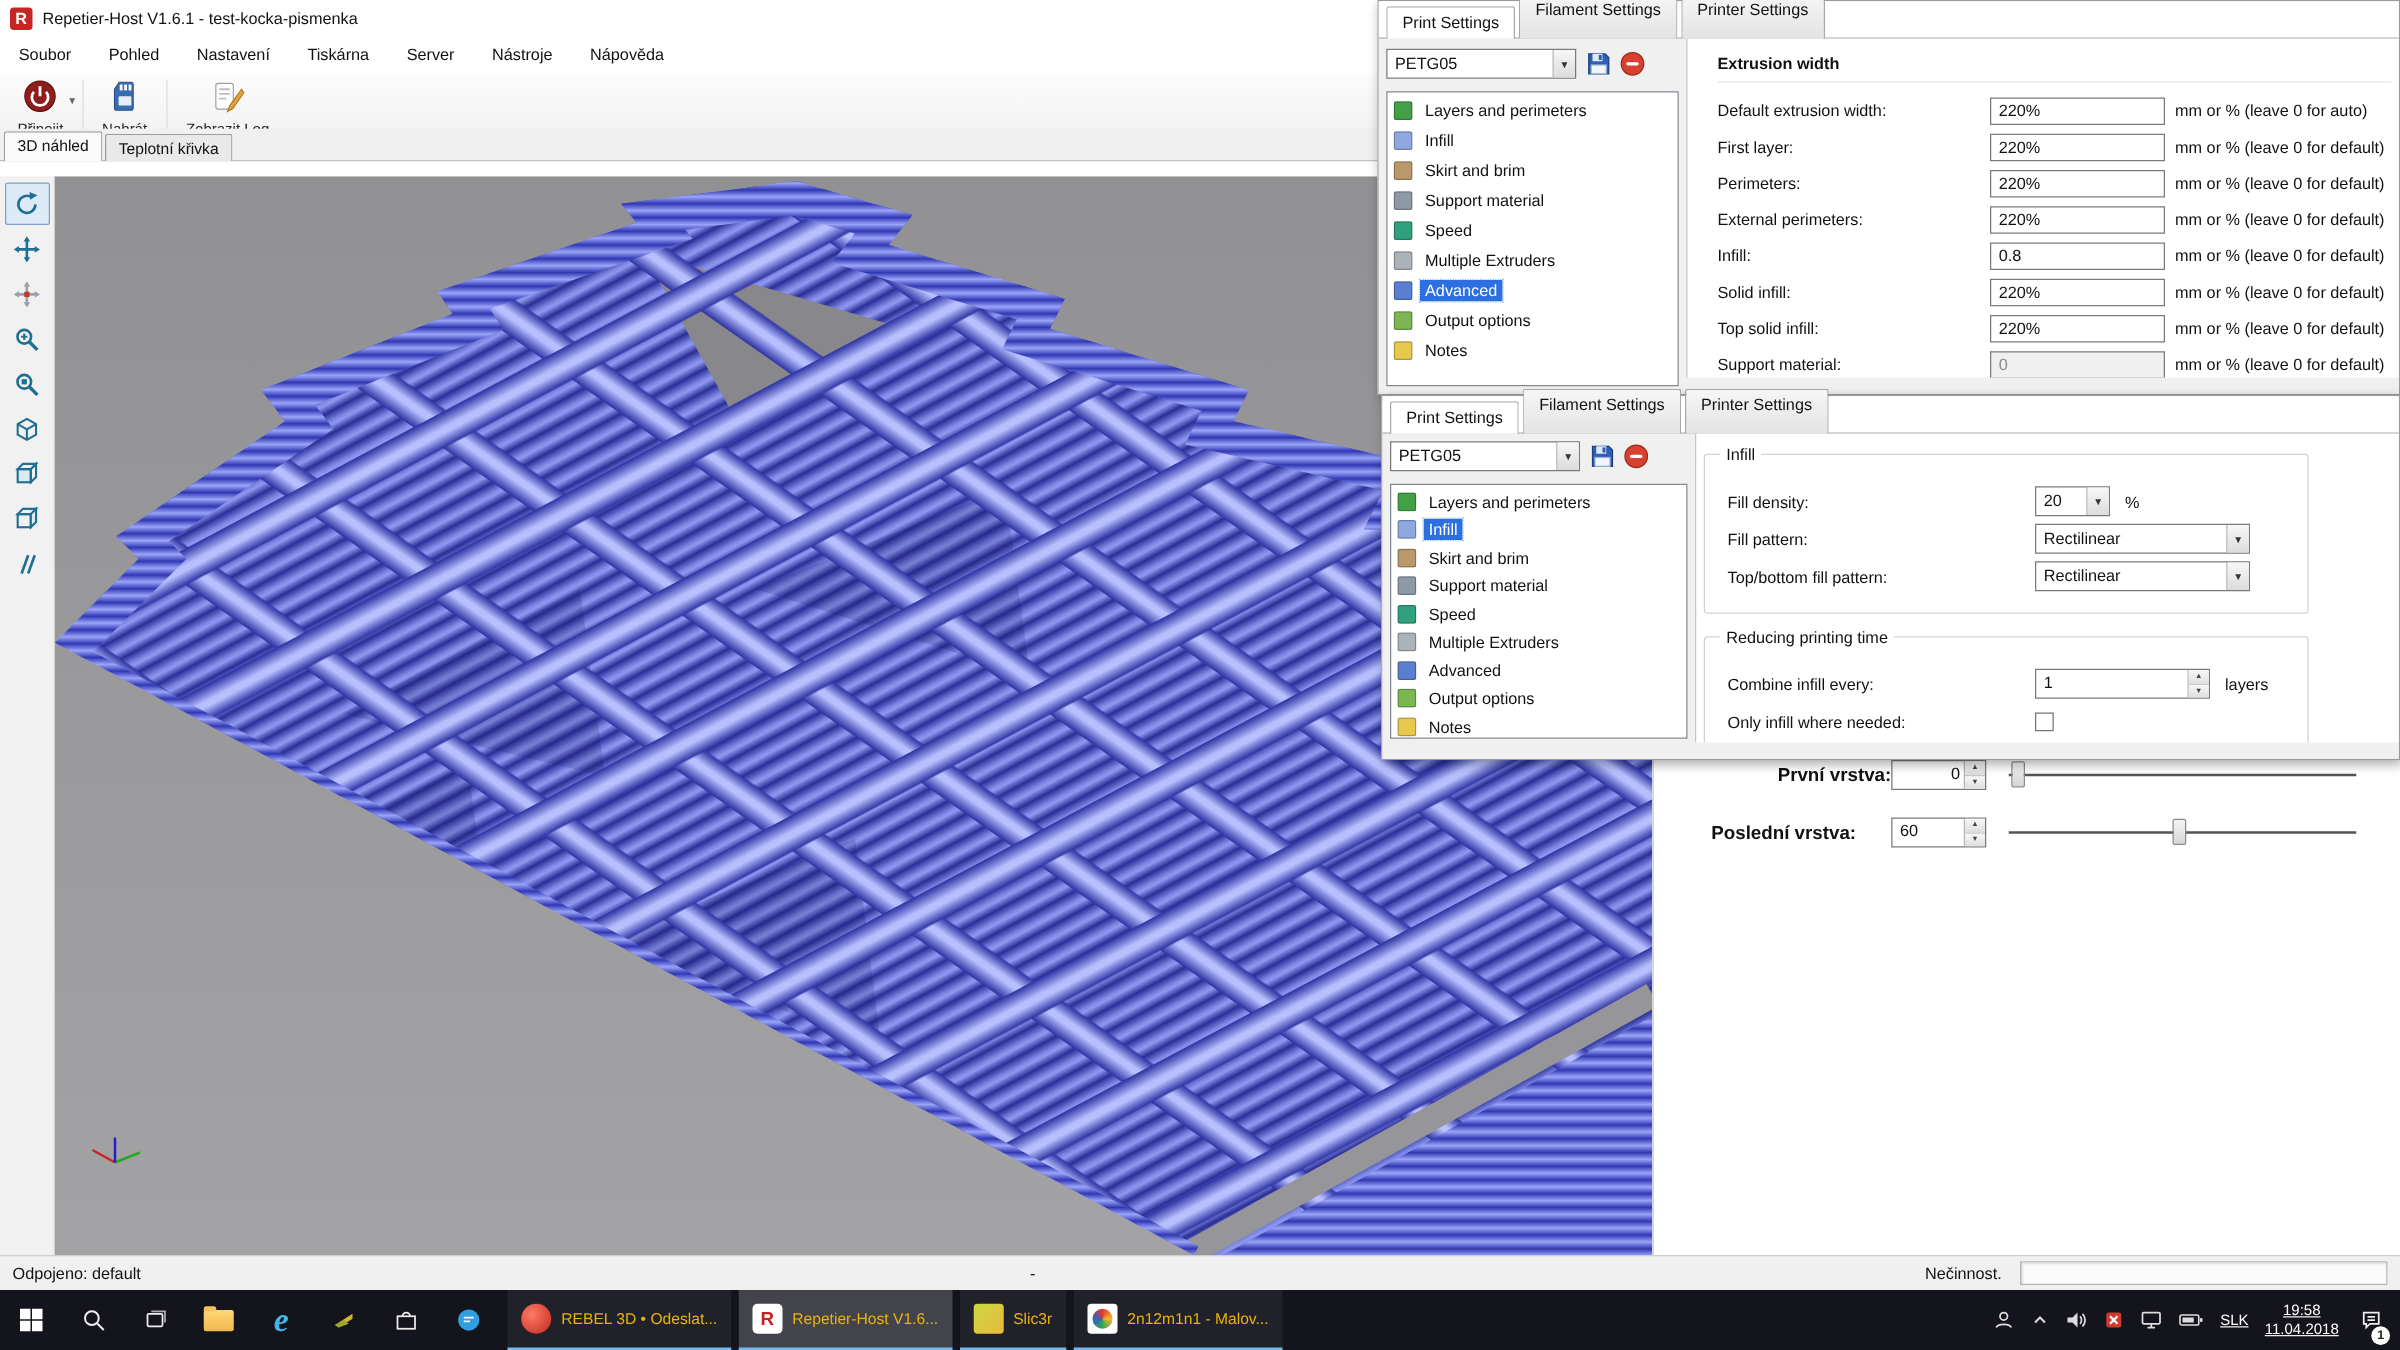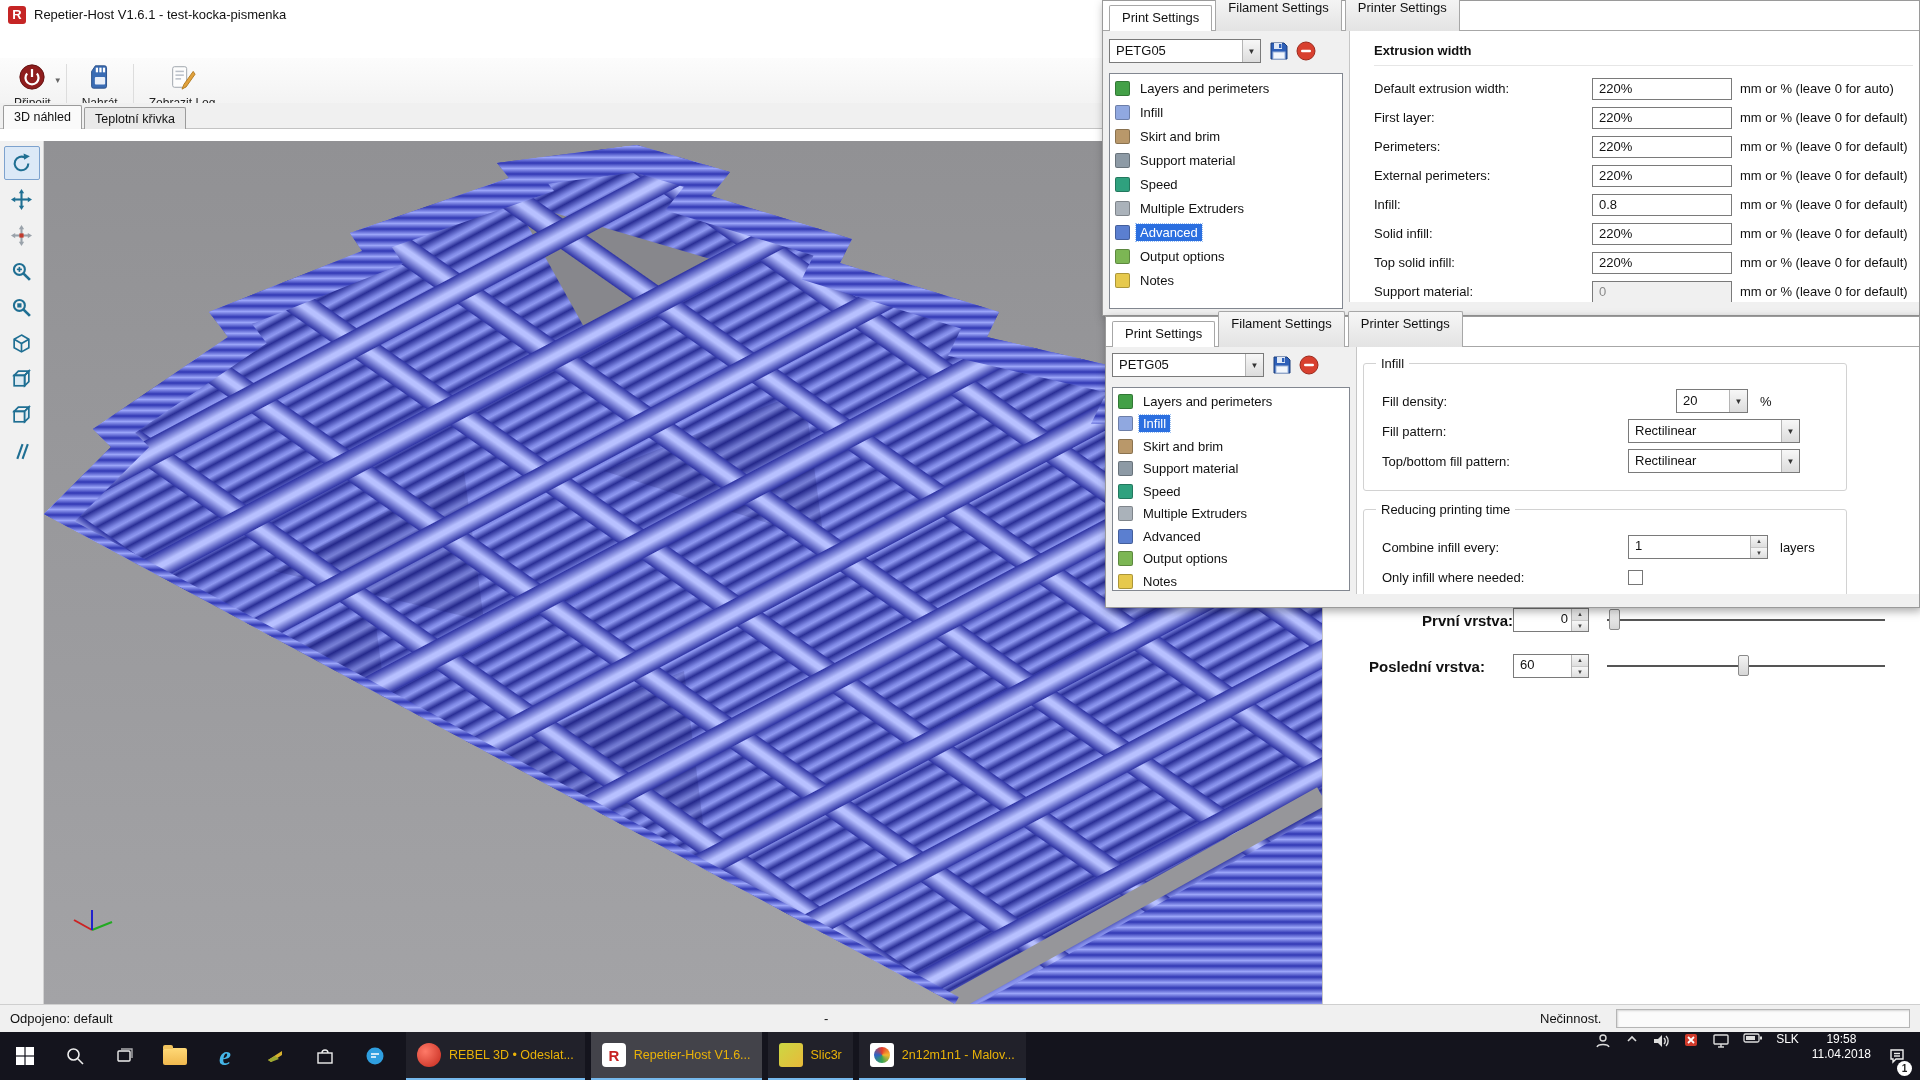--- a/index.html
+++ b/index.html
@@ -96,38 +96,48 @@
   .tapp.active{background:rgba(255,255,255,.20);}
   .tapp .tlabel{font-size:12.5px;color:#eab308;white-space:nowrap;overflow:hidden;}
   .ticon{width:24px;height:24px;flex:none;position:relative;display:flex;align-items:center;justify-content:center;}
   .app-rebel .ticon{background:radial-gradient(circle at 35% 35%,#ff7a68,#c3271b);border-radius:50%;}
   .app-repetier .ticon{background:#fff;border-radius:4px;}
   .app-repetier .ticon:after{content:"R";color:#c52222;font-weight:bold;font-size:15px;}
   .app-slic3r .ticon{background:linear-gradient(135deg,#ccd843,#e8b93a);border-radius:3px;}
   .app-paint .ticon{background:#fff;border-radius:3px;}
   .app-paint .ticon:after{content:"";position:absolute;inset:4px;border-radius:50%;background:conic-gradient(#e23b2e,#f5b52e,#35a553,#2f62c5,#e23b2e);}
   .spacer{flex:1;}
-  .tray{display:flex;gap:13px;padding:0 10px;flex:none;}
+  .tray{display:flex;align-items:center;gap:13px;padding:0 10px;flex:none;text-decoration:underline;}
   .tray svg{display:block;}
   .lang{font-size:12px;color:#fff;}
   .clock{text-align:center;font-size:12px;line-height:15px;color:#fff;}
   .notif{position:relative;width:26px;height:48px;display:flex;align-items:center;justify-content:center;}
   .badge{position:absolute;right:-2px;bottom:4px;width:15px;height:15px;border-radius:50%;background:#fff;color:#222;
          font-size:10px;font-weight:bold;display:flex;align-items:center;justify-content:center;}
 </style>
 </head>
 <body>
 
 <div class="screen">
 
   <div class="titlebar">
     <div class="appicon">R</div>
     <div class="title-text">Repetier-Host V1.6.1 - test-kocka-pismenka</div>
   </div>
 
+  <div class="menubar">
+
+  <div class="mitem">Soubor</div>
+      <div class="mitem">Pohled</div>
+      <div class="mitem">Nastavení</div>
+      <div class="mitem">Tiskárna</div>
+      <div class="mitem">Server</div>
+      <div class="mitem">Nástroje</div>
+      <div class="mitem">Nápověda</div>
+    </div>
 
   <div class="toolbar">
     <div class="tbutton">
       <svg viewBox="0 0 30 30" width="28" height="28">
         <circle cx="15" cy="15" r="13" fill="#8f1d1d" stroke="#5f1010"></circle>
         <path d="M15 6.5 V15" stroke="#fff" stroke-width="2.4" fill="none"></path>
         <path d="M9.8 11.2 a7 7 0 1 0 10.4 0" stroke="#fff" stroke-width="2.4" fill="none"></path>
       </svg>
       <span class="caret">▼</span>
       <span class="lbl">Připojit</span>
@@ -500,21 +510,21 @@
           <span class="ticon-sq" style="background: rgb(230, 201, 77);"></span>
           <span class="tlbl">Notes</span>
         </div>
         </div>
       <div class="sright" style="left:250px;">
         <div class="groupbox" style="left:6px;top:16px;width:484px;height:128px;">
           <span class="gb-title">Infill</span>
           <div style="padding-top:22px;">
             <div class="grow">
               <span class="glabel">Fill density:</span>
-              <div class="combo" style="width:72px;margin-left:48px;">
+              <div class="combo" style="width:60px;">
                 <span>20</span>
                 <span class="combo-btn">▼</span>
               </div>
               <span class="unit">%</span>
             </div>
             <div class="grow">
               <span class="glabel">Fill pattern:</span>
               <div class="ddown">
                 <span>Rectilinear</span>
                 <span class="combo-btn">▼</span>

